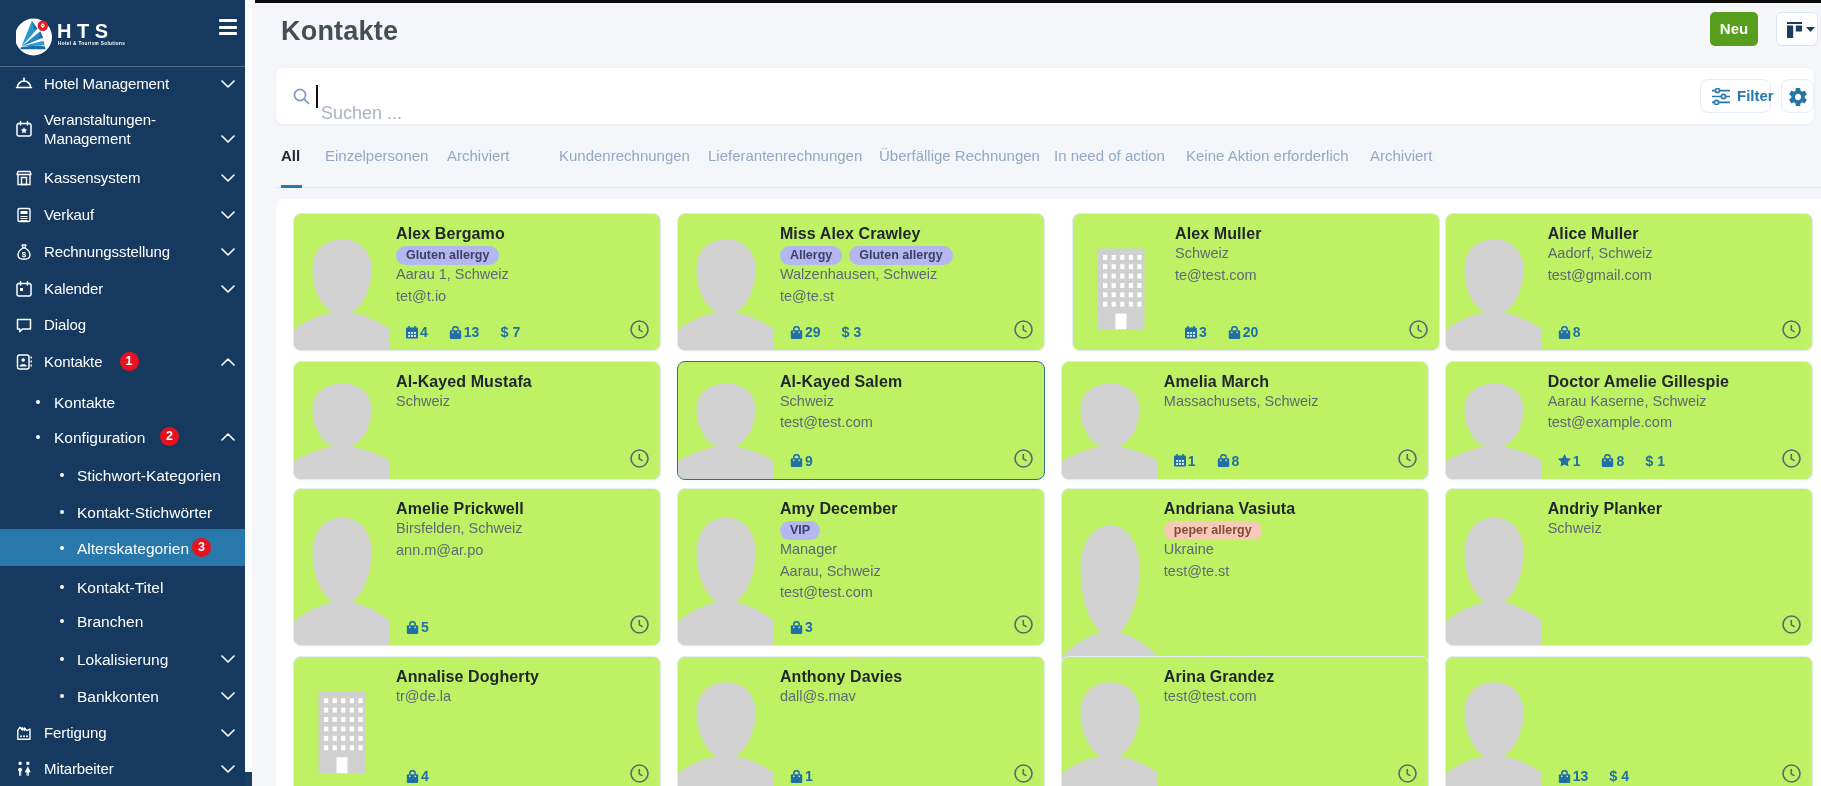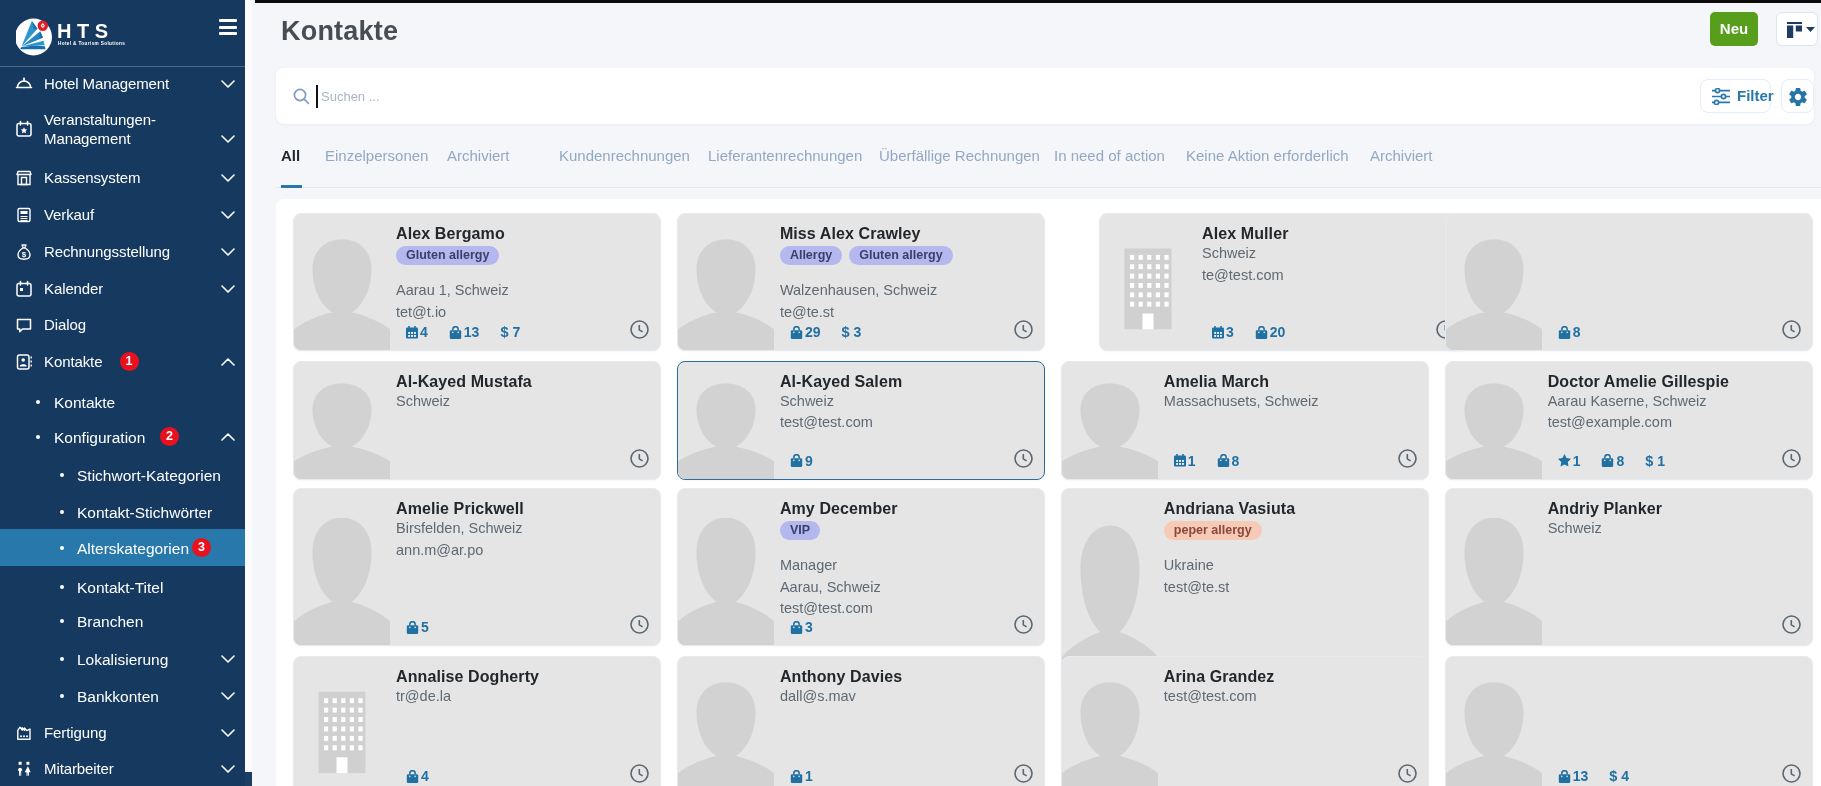--- a/index.html
+++ b/index.html
@@ -29,45 +29,45 @@
 
 
 #title { position:absolute; left:281px; top:16px; font-size:27px; font-weight:700; color:#454e55; letter-spacing:.2px; }
 #btn-neu { position:absolute; left:1710px; top:12px; width:48px; height:34px; background:#579e1d; border-radius:5px; color:#fff; font-size:15px; font-weight:700; text-align:center; line-height:34px; }
 #btn-kanban { position:absolute; left:1776px; top:12px; width:42px; height:34px; background:#fff; border:1px solid #d9e5f1; border-radius:6px; }
 
 
 #search { position:absolute; left:276px; top:68px; width:1538px; height:56px; background:#fff; border-radius:8px; box-shadow:0 1px 3px rgba(40,60,90,.06); }
 #search .mag { position:absolute; left:17px; top:20px; width:17px; height:17px; }
 #caret { position:absolute; left:40px; top:17px; width:1.5px; height:23px; background:#111; }
-#placeholder { position:absolute; left:45px; top:21px; font-size:13px; color:#a8b4c4; }
+#placeholder { position:absolute; left:45px; top:35px; font-size:18px; color:#a8b4c4; }
 #btn-filter { position:absolute; left:1424px; top:11px; width:71px; height:34px; background:#fff; border:1px solid #e7edf5; border-radius:8px; color:#2878ab; font-size:15px; font-weight:700; }
 #btn-gear { position:absolute; left:1505px; top:11px; width:33px; height:34px; background:#fff; border:1px solid #e7edf5; border-radius:8px; }
 
 
 #tabs { position:absolute; left:281px; top:147px; height:20px; font-size:15px; color:#93a8c3; }
 #tabs span { position:absolute; top:0; white-space:nowrap; }
 #tabline { position:absolute; left:276px; top:187px; width:1545px; height:1px; background:#e3e8ef; }
 #tabind { position:absolute; left:281px; top:185px; width:21px; height:3px; background:#2878ab; }
 
 
 #panel { position:absolute; left:276px; top:199px; width:1545px; height:587px; background:#fff; border-radius:8px 0 0 0; }
-.card { position:absolute; width:368px; background:#e5e5e5; border:1px solid #e6eaf1; border-radius:8px; box-shadow:0 1px 2px rgba(30,50,80,.04); overflow:hidden; }
+.card { position:absolute; width:368px; background:#bef264; border:1px solid #e6eaf1; border-radius:8px; box-shadow:0 1px 2px rgba(30,50,80,.04); overflow:hidden; }
 .card.sel { border:1.5px solid #2d6d9d; }
 .av { position:absolute; left:0; top:0; width:96px; height:100%; overflow:hidden; }
 .ct { position:absolute; left:102px; top:10px; right:10px; }
 .nm { font-size:16px; line-height:19px; font-weight:700; color:#22272b; letter-spacing:.1px; }
 .tags { margin-top:2px; height:19px; }
 .tag { display:inline-block; height:19px; line-height:19px; border-radius:9.5px; padding:0 10px; font-size:12.5px; font-weight:700; margin-right:7px; }
 .tag.lav { background:#b5b7ef; color:#3a3f67; }
 .tag.sal { background:#f6cab7; color:#8a4936; }
 .tag.b2b { background:#b9dbf8; color:#1c66a0; }
 .ln { font-size:14.5px; line-height:21.5px; color:#5d6974; }
 .ln:first-of-type { margin-top:7px; }
-.tags + .ln { margin-top:16px; }
+.tags + .ln { margin-top:0; }
 .stats { position:absolute; left:112px; bottom:10px; height:16px; display:flex; align-items:center; }
 .grp { display:flex; align-items:center; margin-right:21px; color:#2170a3; font-size:14px; font-weight:700; }
 .grp svg { margin-right:2px; }
 .dol { font-size:14.5px; font-weight:700; margin-right:4px; }
 .clock { position:absolute; right:11px; bottom:11px; width:19px; height:19px; }
 </style>
 </head>
 <body>
 <div id="page">
   <div id="topbar"></div>
@@ -413,21 +413,21 @@
       <div class="stats">
         <span class="grp"><svg width="13" height="13" viewBox="0 0 13 13">
               <use href="#ibag"></use>
             </svg>29</span>
         <span class="grp"><span class="dol">$</span>3</span>
       </div>
       <svg class="clock" viewBox="0 0 19 19">
           <use href="#iclock"></use>
         </svg>
     </div>
-    <div class="card" style="left:1099px; top:213px; height:138px">
+    <div class="card" style="left:1072px; top:213px; height:138px">
       <div class="av"><svg width="96" height="100%" viewBox="0 0 96 138" preserveAspectRatio="none">
             <use href="#bldg"></use>
           </svg></div>
       <div class="ct">
         <div class="nm">Alex Muller</div>
         <div class="ln">Schweiz</div>
         <div class="ln">te@test.com</div>
       </div>
       <div class="stats">
         <span class="grp"><svg width="12" height="13" viewBox="0 0 12 13">
@@ -438,20 +438,25 @@
             </svg>20</span>
       </div>
       <svg class="clock" viewBox="0 0 19 19">
           <use href="#iclock"></use>
         </svg>
     </div>
     <div class="card" style="left:1444.7px; top:213px; height:138px">
       <div class="av"><svg width="96" height="100%" viewBox="0 0 96 138" preserveAspectRatio="none">
             <use href="#person"></use>
           </svg></div>
+      <div class="ct">
+        <div class="nm">Alice Muller</div>
+        <div class="ln">Aadorf, Schweiz</div>
+        <div class="ln">test@gmail.com</div>
+      </div>
       <div class="stats">
         <span class="grp"><svg width="13" height="13" viewBox="0 0 13 13">
               <use href="#ibag"></use>
             </svg>8</span>
       </div>
       <svg class="clock" viewBox="0 0 19 19">
           <use href="#iclock"></use>
         </svg>
     </div>
 

